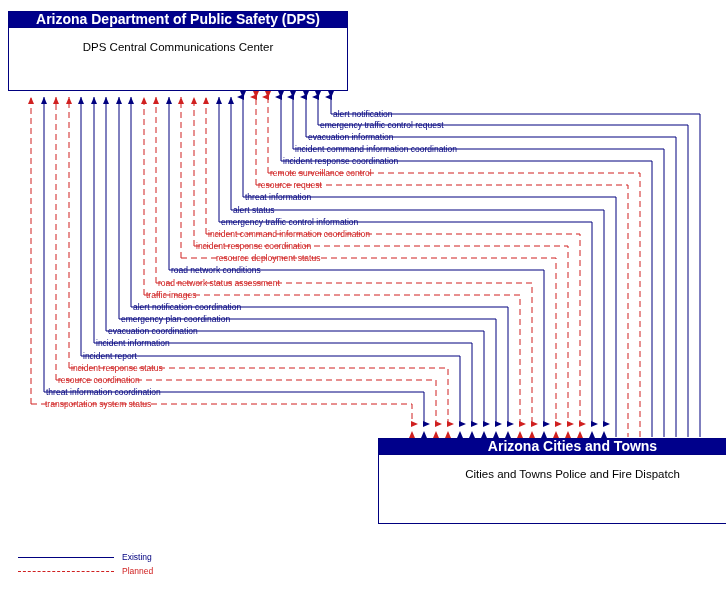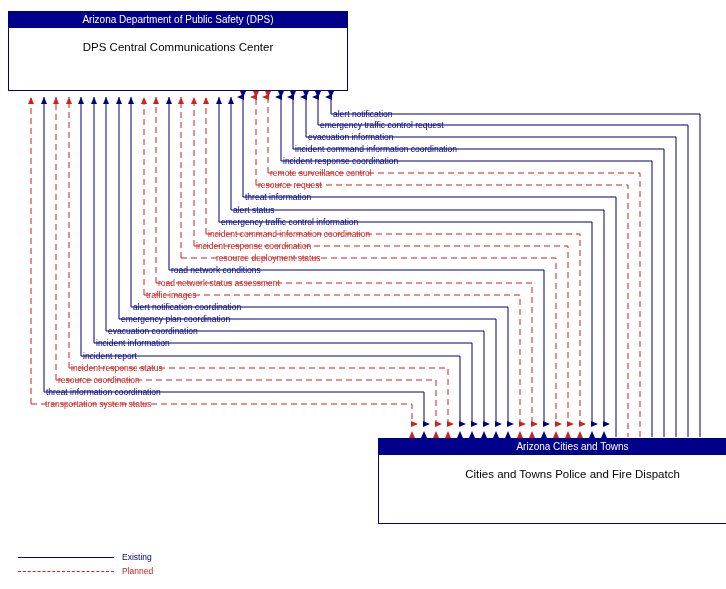--- a/index.html
+++ b/index.html
@@ -31,27 +31,28 @@
   
   .box {
     position: absolute;
     box-sizing: border-box;
     border: 1px solid #00007f;
     background: #ffffff;
   }
   .box-header {
     background: #00008b;
     color: #ffffff;
-    font-size: 10px;
+    font-size: 14px;
     text-align: center;
     line-height: 15px;
     height: 15px;
     border-bottom: 1px solid #00007f;
     white-space: nowrap;
     overflow: hidden;
+    font-weight: bold;
   }
   .box-title {
     color: #000000;
     font-size: 11.5px;
     text-align: center;
     padding-top: 13px;
     white-space: nowrap;
   }
 
   #box-dps {

